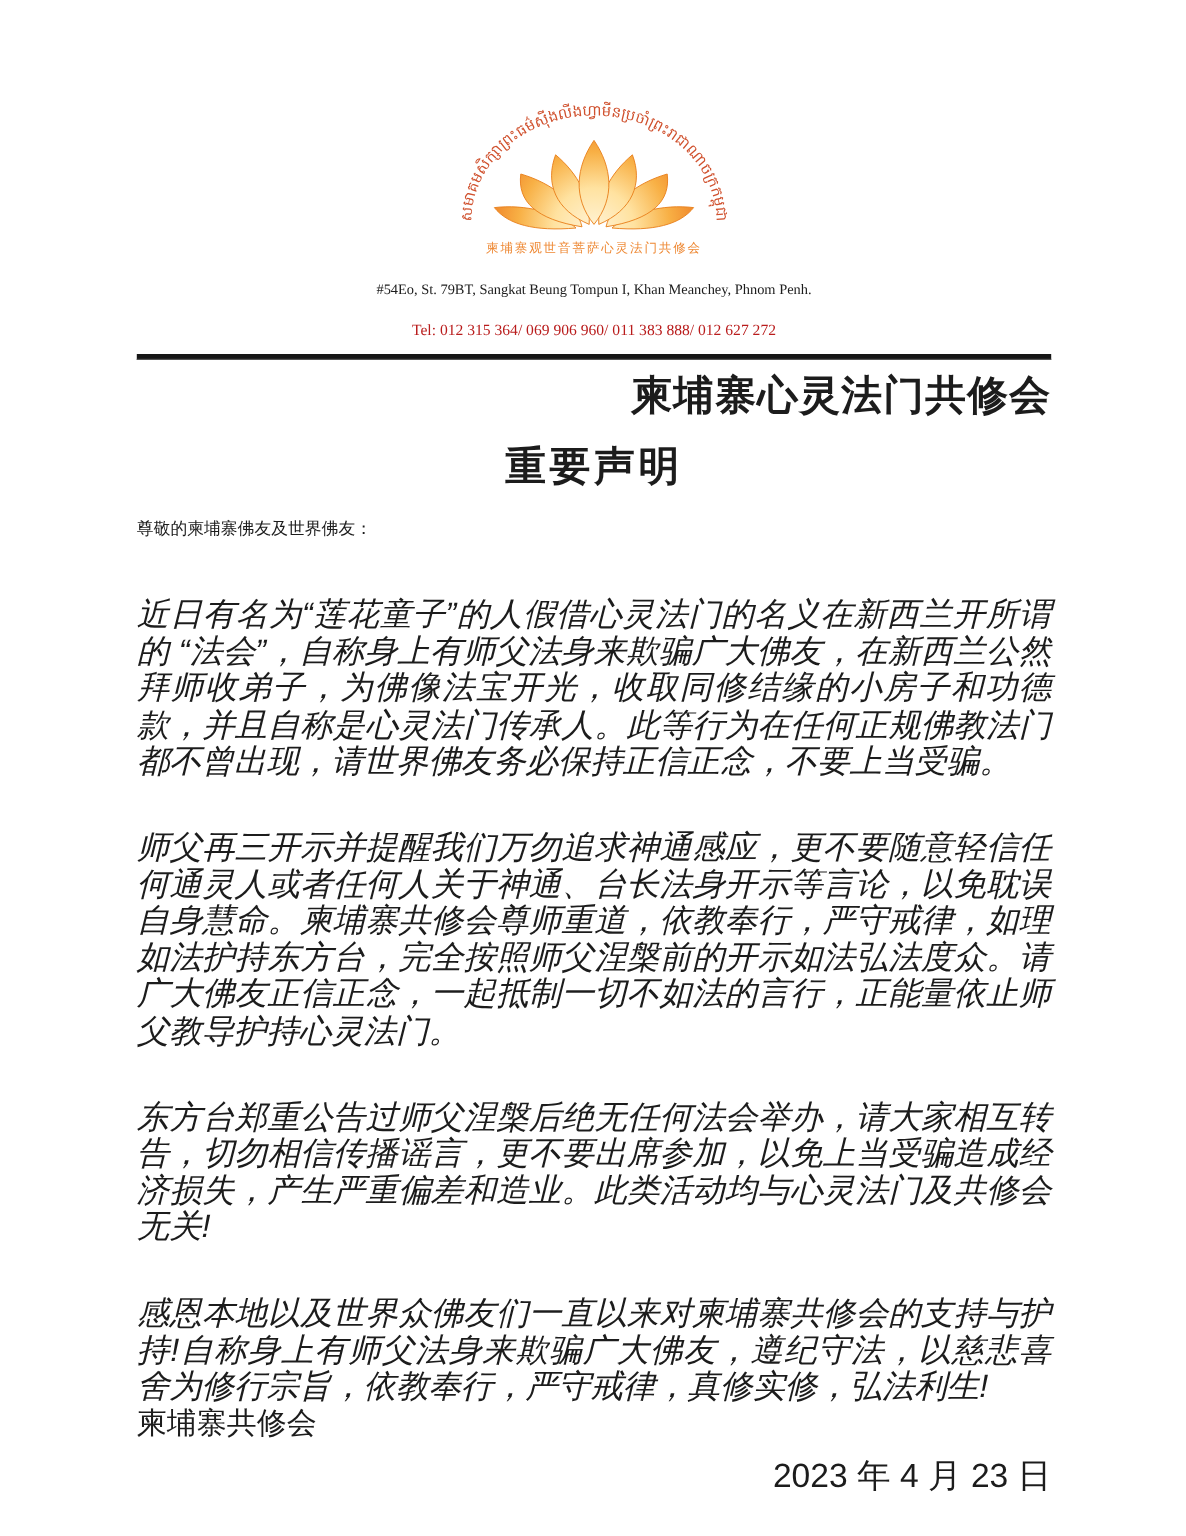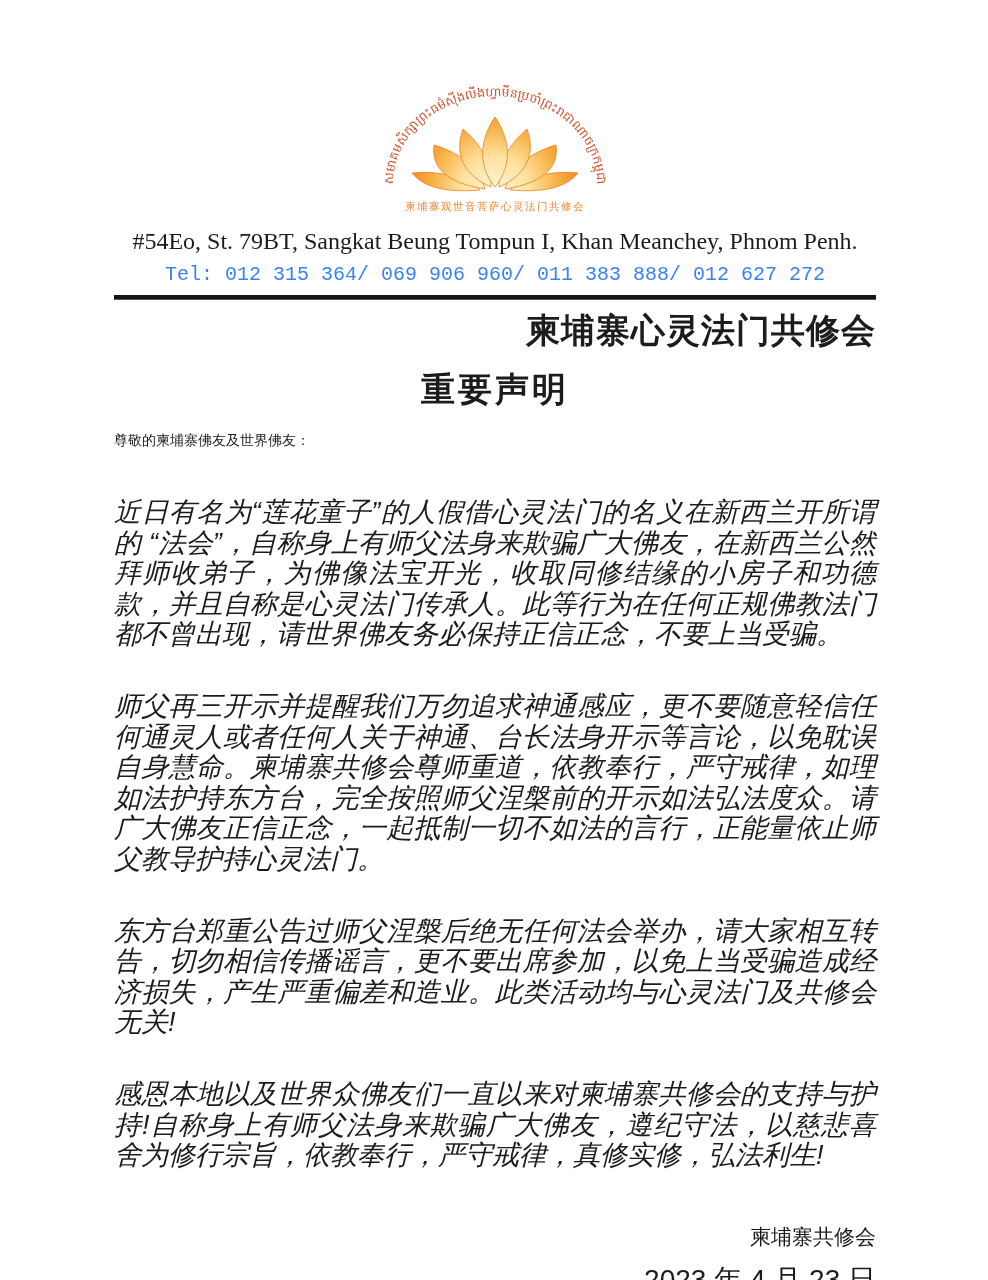--- a/index.html
+++ b/index.html
@@ -17,31 +17,31 @@
   }
   .logo-wrap {
     margin-top: 84px;
     display: flex;
     justify-content: center;
   }
   .addr-line {
     margin-top: 14px;
     text-align: center;
     font-family: "Liberation Serif", serif;
-    font-size: 24px;
+    font-size: 12px;
     line-height: 22px;
     color: #1c1c1c;
   }
   .tel-line {
     margin-top: 12px;
     text-align: center;
-    font-family: Liberation Mono, monospace;
-    font-size: 20px;
+    font-family: Liberation Serif, serif;
+    font-size: 13px;
     line-height: 22px;
-    color: #3b82f6;
+    color: #b91c1c;
   }
   .rule {
     margin-top: 9px;
     height: 4px;
     background: #161616;
     border-bottom: 1px solid #555;
   }
   .title-1 {
     margin: 11px 0 0 0;
     text-align: right;
@@ -65,24 +65,22 @@
     line-height: 31px;
   }
   .para {
     margin: 41px 0 0 0;
     font-size: 27px;
     line-height: 30.6px;
     text-align: justify;
     font-style: italic;
   }
   .signature {
-    margin-top: 50px;
-    font-size: 21px;
+    font-size: 25px;
     line-height: 31px;
-    text-align: right;
   }
   .date {
     margin-top: 12px;
     font-size: 28px;
     line-height: 31px;
     text-align: right;
   }
 </style>
 </head>
 <body>

